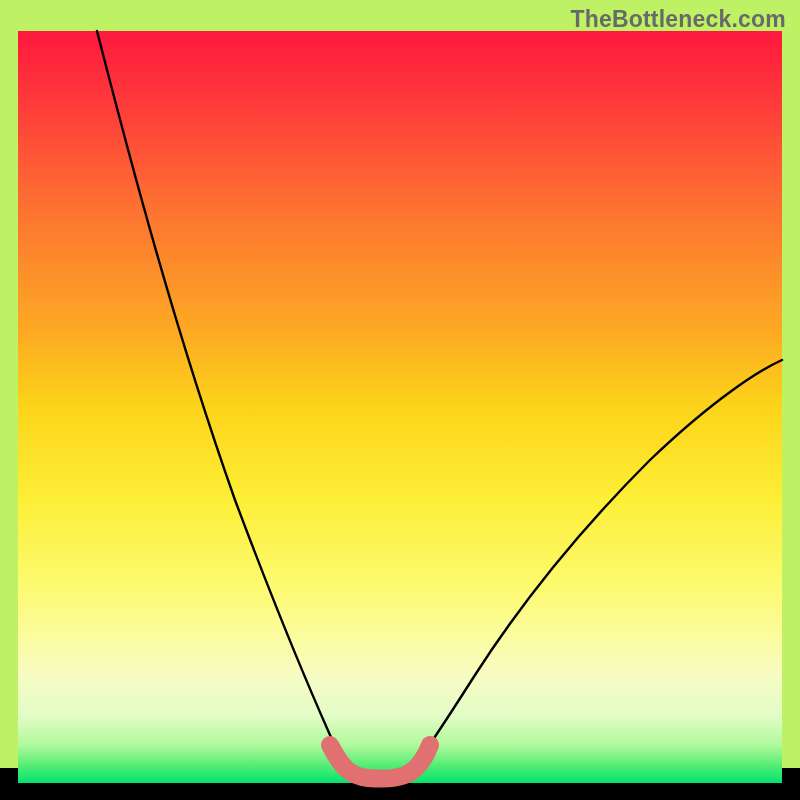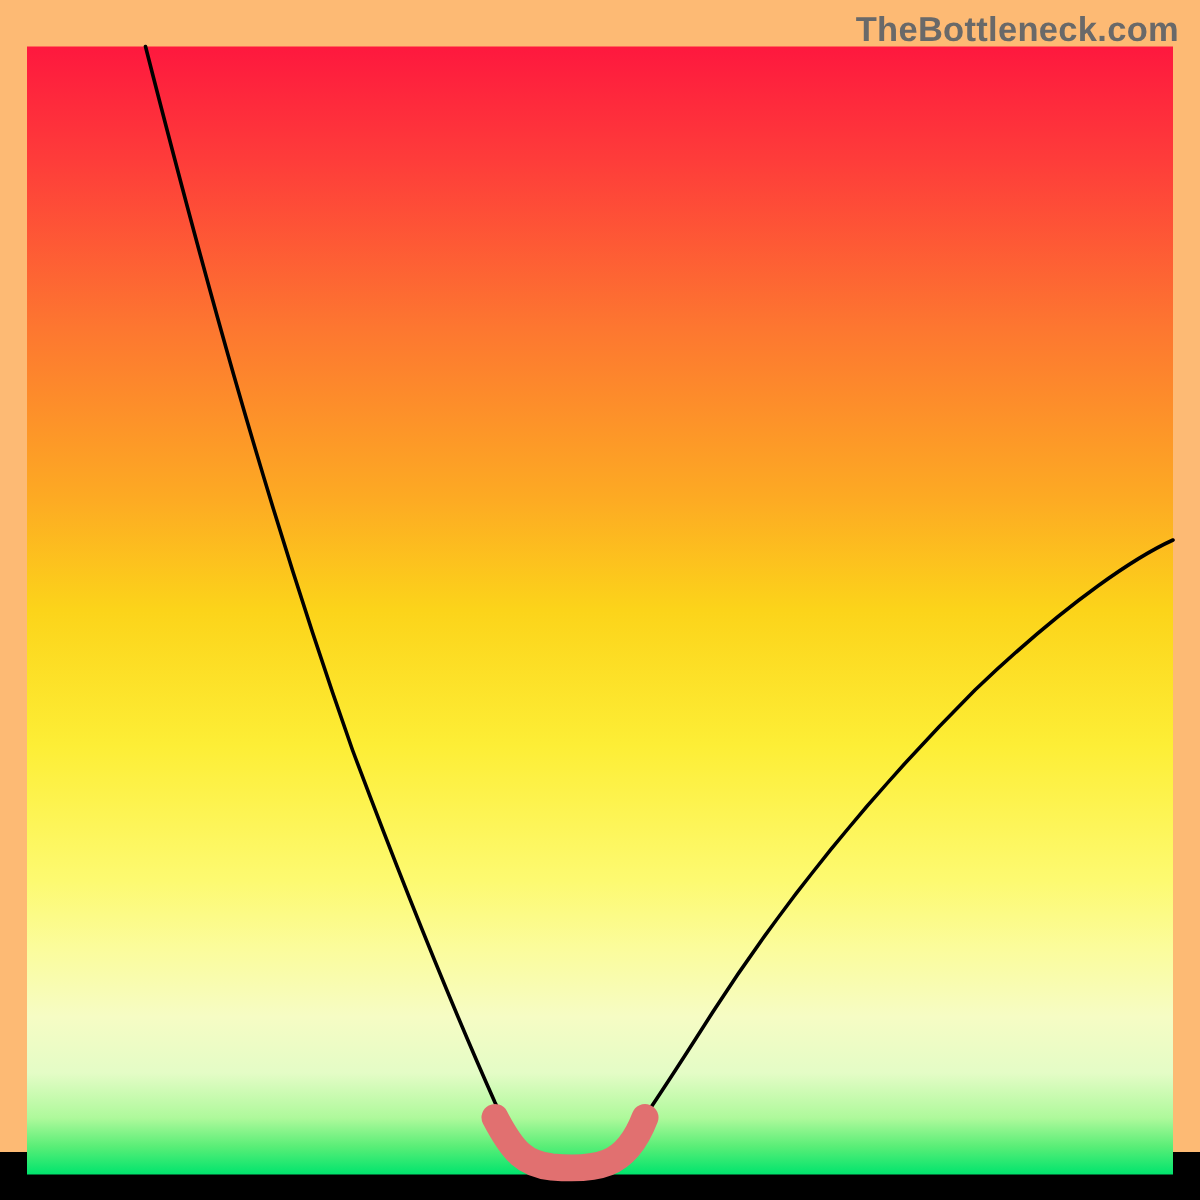--- a/index.html
+++ b/index.html
@@ -6,21 +6,21 @@
     margin: 0;
     padding: 0;
     width: 800px;
     height: 800px;
     background: #000;
   }
   .frame {
     position: relative;
     width: 800px;
     height: 768px;
-    background: #fdba74;
+    background: #bef264;
   }
   .watermark {
     position: absolute;
     top: 6px;
     right: 14px;
     font-family: Arial, Helvetica, sans-serif;
     font-size: 23px;
     font-weight: 600;
     color: #696969;
     letter-spacing: 0.2px;

